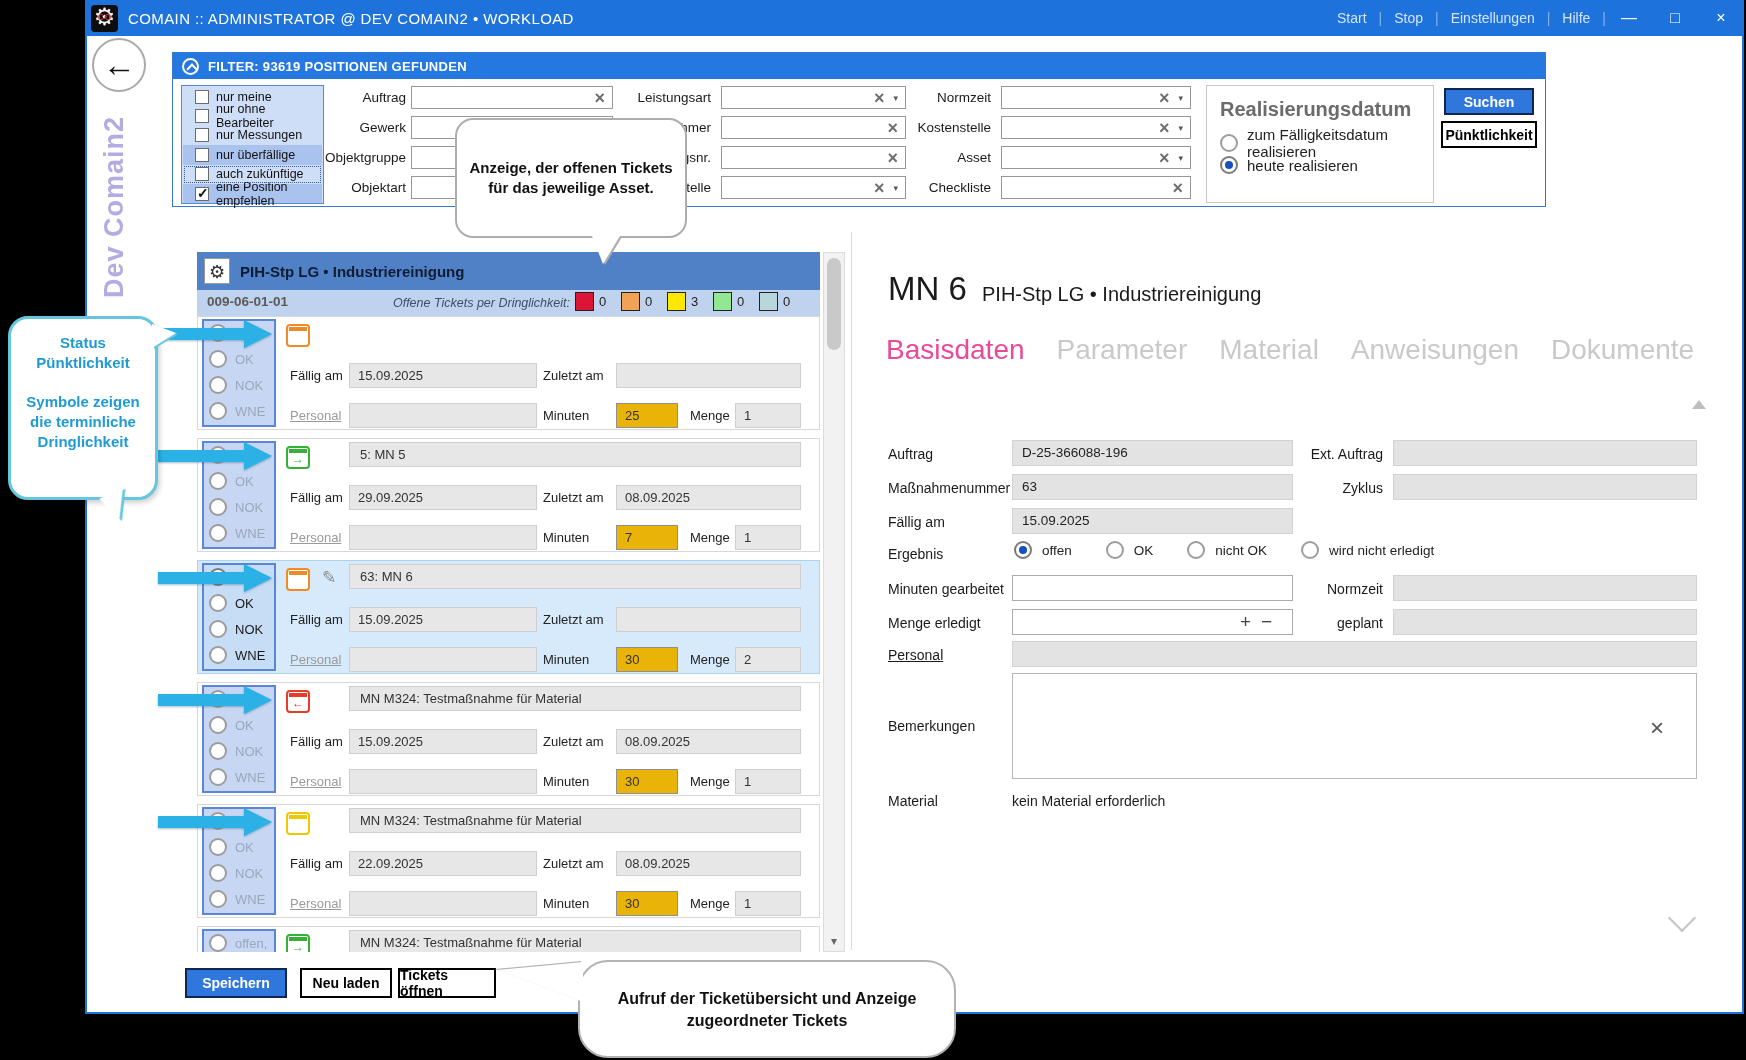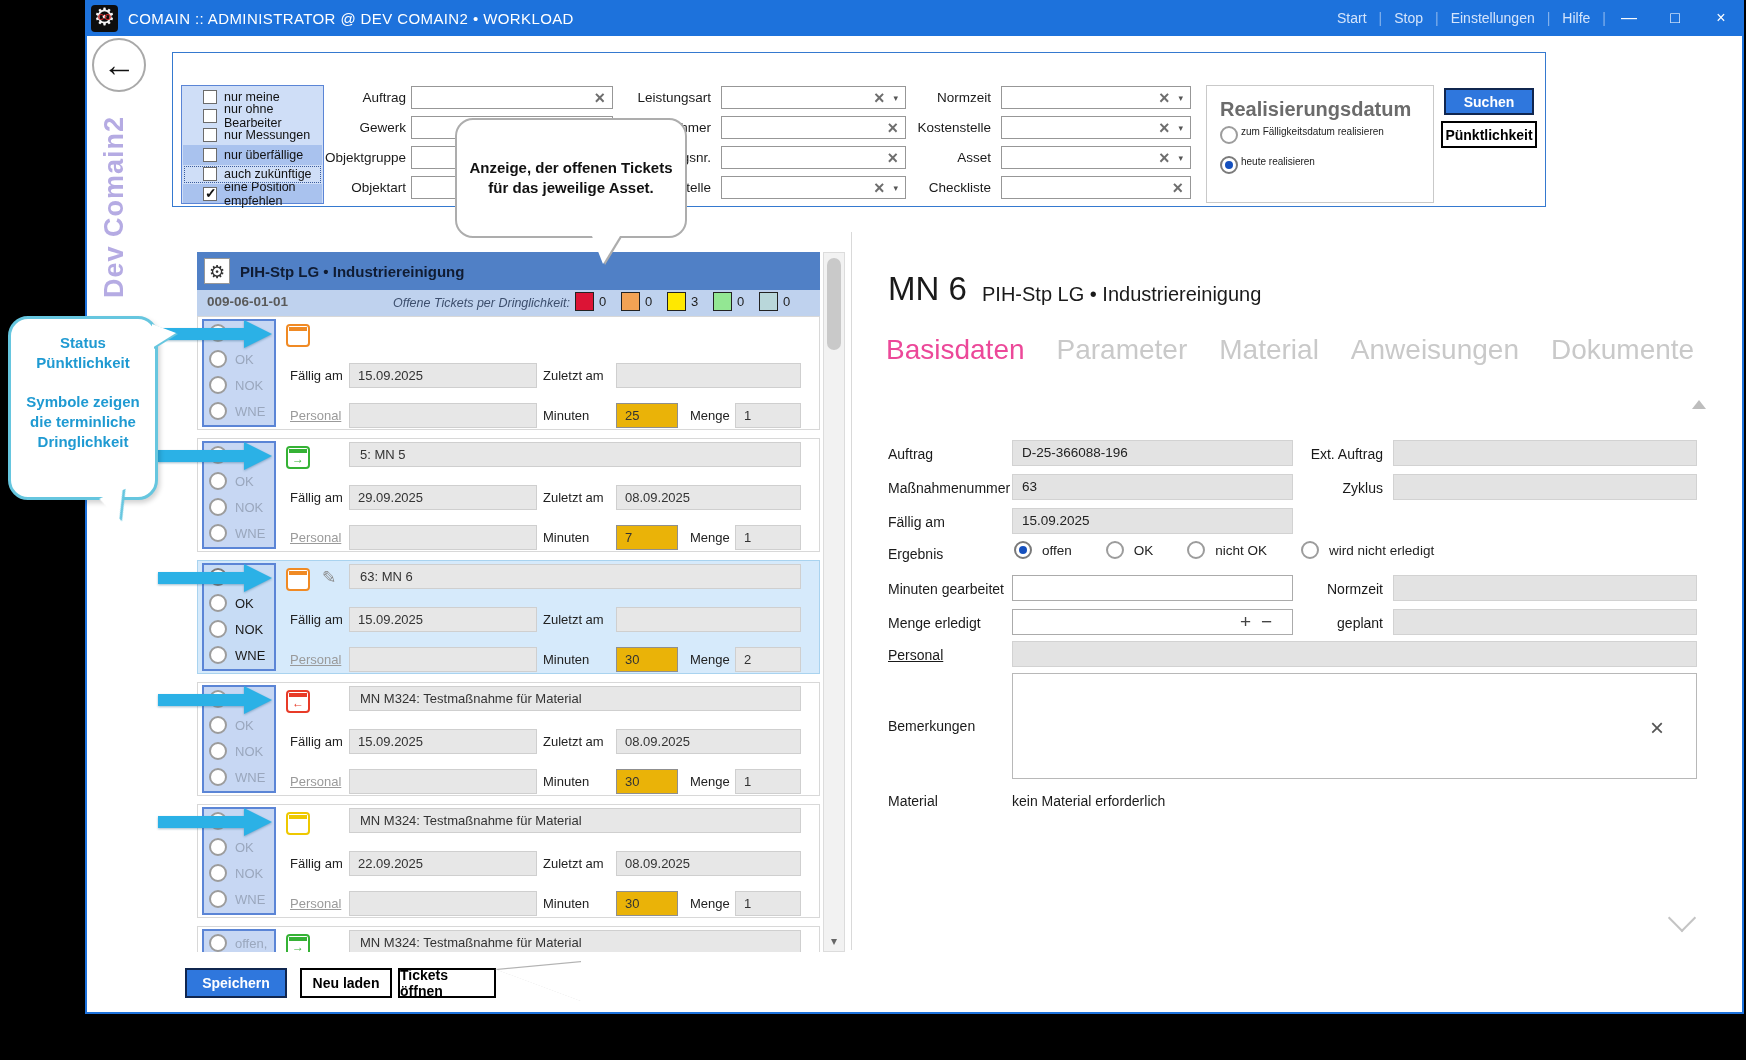--- a/index.html
+++ b/index.html
@@ -23,39 +23,39 @@
   #watermark{position:absolute;left:99px;top:88px;height:210px;width:46px;writing-mode:vertical-rl;transform:rotate(180deg);font-size:27px;font-weight:bold;color:#b5abe3;z-index:5;letter-spacing:1px}
 
   
   #filter-panel{position:absolute;left:172px;top:52px;width:1374px;height:155px;background:#fff;border:1px solid #3579cf;z-index:4}
   #filter-strip{position:absolute;left:0;top:0;width:100%;height:26px;background:#2478e0;display:flex;align-items:center;color:#fff}
   #filter-collapse{width:17px;height:17px;border:2px solid #fff;border-radius:50%;margin-left:9px;position:relative}
   #filter-collapse::before{content:"";position:absolute;left:3.5px;top:5px;width:6px;height:6px;border-left:2px solid #fff;border-top:2px solid #fff;transform:rotate(45deg)}
   #filter-title{margin-left:9px;font-size:13px;font-weight:bold;letter-spacing:.3px}
 
   #cb-group{position:absolute;left:8px;top:32px;width:143px;height:119px;background:#cfdef7;border:1px solid #5b85d6;padding:1px}
-  .cbrow{height:19.4px;display:flex;align-items:center;padding-left:20px;font-size:12.5px;color:#111}
+  .cbrow{height:19.4px;display:flex;align-items:center;padding-left:12px;font-size:12.5px;color:#111}
   .cbrow.dark{background:#a9c2ee}
   .cbrow.focused{outline:1px dotted #3a5c9e;outline-offset:-2px}
   .cb{width:14px;height:14px;background:#fff;border:1px solid #6b6b6b;margin-right:7px;flex:0 0 auto;position:relative}
   .cbrow.checked .cb::before{content:"✓";position:absolute;left:1px;top:-3px;font-size:14px;font-weight:bold;color:#111}
 
   .flbl{position:absolute;font-size:13.5px;color:#1a1a1a;text-align:right}
   .ffld{position:absolute;height:23px;background:#fff;border:1px solid #979797;display:flex;align-items:center;justify-content:flex-end;padding-right:7px;gap:9px}
   .clear-x{font-size:14px;color:#6e6e6e;font-weight:bold;line-height:1}
   .clear-x::before{content:"×";font-size:18px}
   .dd-arrow{font-size:9px;color:#555}
   .dd-arrow::before{content:"▾"}
 
   #real-box{position:absolute;left:1033px;top:32px;width:228px;height:118px;border:1px solid #c9c9c9;background:#fff}
   #real-title{position:absolute;left:13px;top:12px;font-size:20px;font-weight:bold;color:#6b6b6b}
   .radio{width:18px;height:18px;border-radius:50%;border:2px solid #9c9c9c;background:#fff;position:relative;flex:0 0 auto}
   .radio.sel{border-color:#7a7a7a}
   .radio.sel::after{content:"";position:absolute;left:3px;top:3px;width:8px;height:8px;border-radius:50%;background:#1550be}
-  .real-row{position:absolute;left:13px;display:flex;align-items:flex-start;gap:3px;font-size:10px;color:#222}
+  .real-row{position:absolute;left:13px;display:flex;align-items:center;gap:9px;font-size:15px;color:#222}
 
   .btn{position:absolute;display:flex;align-items:center;justify-content:center;font-size:14px;font-weight:bold}
   #btn-suchen{left:1271px;top:35px;width:90px;height:27px;background:#2f77dd;color:#fff;border:2px solid #10264f}
   #btn-reset{left:1268px;top:68px;width:96px;height:27px;background:#fff;color:#000;border:2px solid #000}
 
   
   #list{position:absolute;left:197px;top:252px;width:648px;height:700px;overflow:hidden;z-index:2}
   #list-h1{position:absolute;left:0;top:0;width:623px;height:38px;background:#5080c6;display:flex;align-items:center}
   #gear-box{width:26px;height:26px;background:#fff;border:1px solid #999;margin-left:7px;text-align:center;font-size:18px;line-height:26px;color:#333}
   #list-h1-title{margin-left:10px;font-size:15px;font-weight:600;color:#101c33}
@@ -157,20 +157,24 @@
       <span class="tb-ctl">—</span>
       <span class="tb-ctl">□</span>
       <span class="tb-ctl">×</span>
     </div>
   </div>
 
   <div id="back-btn">←</div>
   <div id="watermark">Dev Comain2</div>
 
   <div id="filter-panel">
+    <div id="filter-strip">
+      <span id="filter-collapse"></span>
+      <span id="filter-title">FILTER: 93619 POSITIONEN GEFUNDEN</span>
+    </div>
     <div id="cb-group">
       <div class="cbrow">
           <span class="cb"></span>
           <span>nur meine</span>
         </div>
       <div class="cbrow">
           <span class="cb"></span>
           <span>nur ohne Bearbeiter</span>
         </div>
       <div class="cbrow">
@@ -553,15 +557,19 @@
     <div>Status</div>
     <div>Pünktlichkeit</div>
     <div class="co-left-gap"></div>
     <div>Symbole zeigen</div>
     <div>die terminliche</div>
     <div>Dringlichkeit</div>
   </div>
   <div id="co-left-tail1"></div>
   <div id="co-left-tail2"></div>
 
+  <div class="co-bubble" id="co-bottom">
+    <div>Aufruf der Ticketübersicht und Anzeige</div>
+    <div>zugeordneter Tickets</div>
+  </div>
   <div id="co-bottom-tail"></div>
 
 </div>
 
 </body></html>

